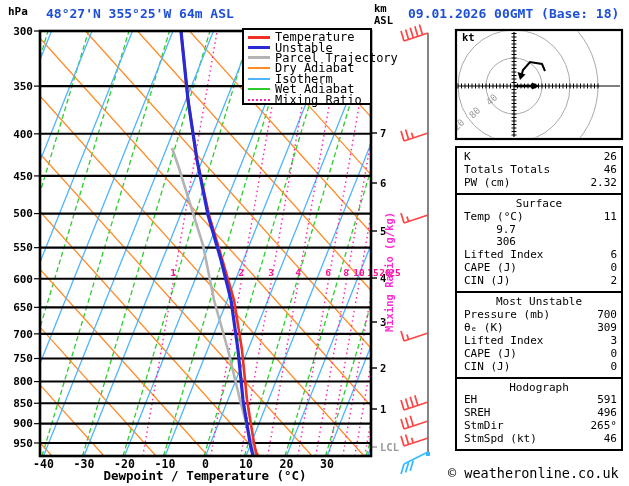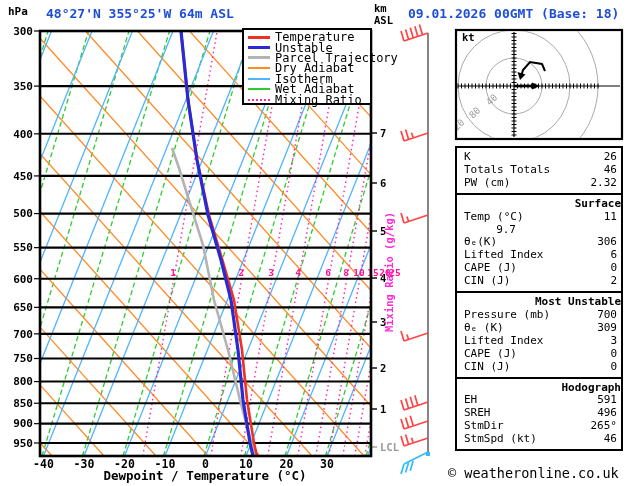--- a/index.html
+++ b/index.html
@@ -10,21 +10,21 @@
   #title-left{left:46px;}
   #title-right{left:408px;}
   #legend{position:absolute;left:242px;top:28px;width:130px;height:77px;box-sizing:border-box;
           border:2px solid #000;background:#fff;padding:2px 2px 2px 4px;z-index:5;}
   .legend-row{display:flex;align-items:center;height:10.4px;}
   .legend-sample{display:inline-block;width:22px;margin-right:5px;flex:0 0 22px;}
   .legend-label{font-size:12px;font-weight:normal;color:#000;white-space:nowrap;line-height:10px;text-align:right;}
   #data-table{position:absolute;left:455px;top:146px;width:168px;box-sizing:border-box;font-size:11px;color:#000;}
   .tbl-section{border:2px solid #000;background:#fff;padding:3px 0;margin-top:-2px;box-sizing:border-box;}
   .tbl-section:first-child{margin-top:0;}
-  .tbl-header{text-align:right;line-height:12.9px;font-weight:700;}
+  .tbl-header{text-align:center;line-height:12.9px;font-weight:400;}
   .tbl-row{display:flex;line-height:12.9px;padding:0 4px 0 7px;}
   .tbl-label{flex:1;white-space:nowrap;}
   .tbl-value{width:52px;text-align:right;white-space:nowrap;}
   #footer{position:absolute;left:448px;top:465px;font-weight:normal;font-size:13.5px;color:#000;white-space:nowrap;}
 </style>
 </head>
 <body>
 
 <div id="app">
 
@@ -411,21 +411,20 @@
       <div class="tbl-section">
         <div class="tbl-header">Surface</div>
         <div class="tbl-row">
           <span class="tbl-label">Temp (°C)</span>
           <span class="tbl-value">11</span>
         </div>
         <div class="tbl-row">
           <span class="tbl-value">9.7</span>
         </div>
         <div class="tbl-row">
-          <span class="tbl-label">θₑ(K)</span>
           <span class="tbl-value">306</span>
         </div>
         <div class="tbl-row">
           <span class="tbl-label">Lifted Index</span>
           <span class="tbl-value">6</span>
         </div>
         <div class="tbl-row">
           <span class="tbl-label">CAPE (J)</span>
           <span class="tbl-value">0</span>
         </div>

